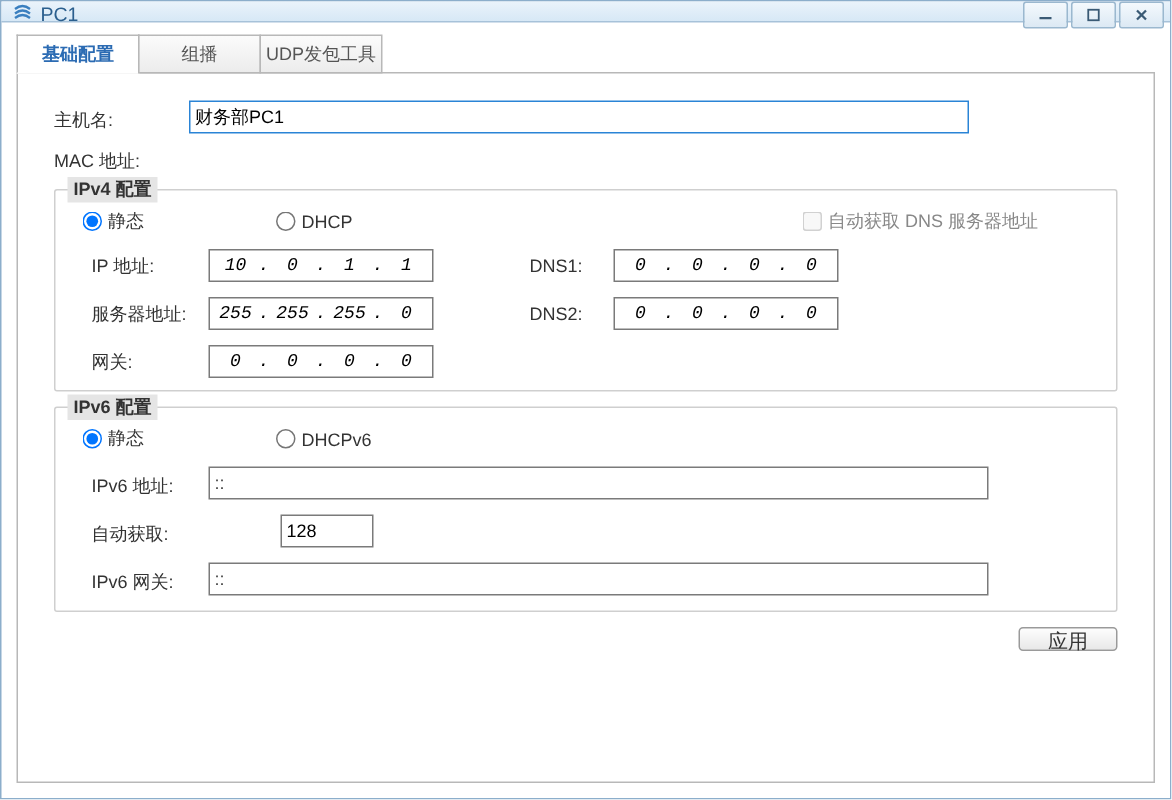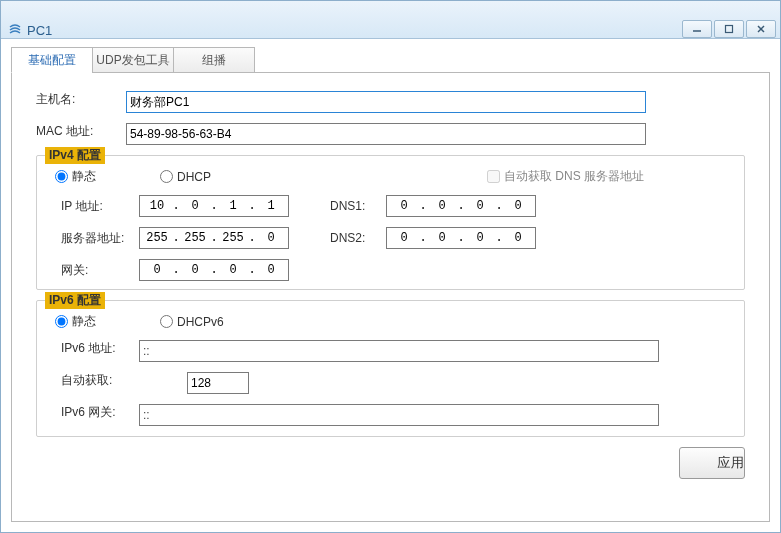--- a/index.html
+++ b/index.html
@@ -1,55 +1,55 @@
 <!DOCTYPE html>
 <html><head>
 <meta charset="utf-8">
 <style>
   * { box-sizing: border-box; margin: 0; padding: 0; }
   body { font-family: "Microsoft YaHei", Arial, sans-serif; font-size: 12px; background: #fff; }
   .window { width: 781px; height: 533px; border: 1px solid #8caecb; display: flex; flex-direction: column; }
-  .titlebar { height: 38px; background: linear-gradient(#eaf3fb,#d7e8f6); display: flex; align-items: flex-end; justify-content: space-between; border-bottom: 1px solid #a7c2d9; padding: 0 4px 0 6px; }
+  .titlebar { height: 14px; background: linear-gradient(#eaf3fb,#d7e8f6); display: flex; align-items: flex-start; justify-content: space-between; border-bottom: 1px solid #a7c2d9; padding: 0 4px 0 6px; }
   .titlebar-left { display: flex; align-items: center; gap: 4px; color: #2b5f8e; font-size: 13px; }
   .app-icon svg { display: block; }
   .titlebar-buttons { display: flex; gap: 2px; }
   .tb-btn { width: 30px; height: 18px; border: 1px solid #9bb8cf; background: linear-gradient(#f4f9fd,#dce9f4); display: flex; align-items: center; justify-content: center; color: #3a5a75; font-size: 12px; cursor: default; border-radius: 2px; }
   .content { flex: 1; padding: 8px 10px 10px 10px; display: flex; flex-direction: column; }
   .tabs { display: flex; height: 26px; position: relative; z-index: 2; }
   .tab { width: 82px; height: 26px; border: 1px solid #b8b8b8; background: linear-gradient(#fbfbfb,#ececec); display: flex; align-items: center; justify-content: center; color: #555; margin-right: -1px; cursor: default; }
-  .tab.active { background: #fff; border-bottom: 1px solid #fff; color: #2b6bb3; }
+  .tab.active { background: #fff; border-bottom: 1px solid #fff; color: #2b6bb3; font-weight: bold; }
   .panel { flex: 1; border: 1px solid #b8b8b8; margin-top: -1px; padding: 18px 24px 14px 24px; background: #fff; position: relative; }
 
-  .row { display: flex; align-items: flex-start; margin-bottom: 10px; }
+  .row { display: flex; align-items: flex-end; margin-bottom: 10px; }
   .lbl { width: 90px; color: #333; }
   .lbl.indent { margin-left: 12px; width: 78px; }
   .input-text { height: 22px; border: 1px solid #7a7a7a; padding: 0 3px; font-size: 12px; outline: none; }
   .input-host { width: 520px; border: 1px solid #2a84d6; }
   .input-mac { width: 520px; }
   .input-ipv6 { width: 520px; color: #444; }
   .input-prefix { width: 62px; margin-left: 48px; }
 
   .fieldset { border: 1px solid #cfcfcf; border-radius: 2px; margin-top: 10px; padding: 12px 12px 8px 12px; position: relative; }
-  .fieldset .legend { position: absolute; top: -9px; left: 8px; background: #eab308; padding: 0 4px; font-weight: bold; color: #333; }
-
-  .radio-row { display: flex; align-items: center; gap: 64px; margin-bottom: 10px; padding-left: 6px; }
+  .fieldset .legend { position: absolute; top: -9px; left: 8px; background: #e5e5e5; padding: 0 4px; font-weight: bold; color: #333; }
+
+  .radio-row { display: flex; align-items: center; gap: 88px; margin-bottom: 10px; padding-left: 6px; }
   .radio { display: flex; align-items: center; gap: 4px; color: #333; }
   .radio input { margin: 0; }
   .chk { display: flex; align-items: center; gap: 4px; color: #888; margin-left: 180px; padding-left: 32px; }
   .chk input { margin: 0; }
 
-  .ip-grid { display: flex; gap: 41px; }
+  .ip-grid { display: flex; gap: 64px; }
   .ip-col { display: flex; flex-direction: column; gap: 10px; }
   .ip-row { display: flex; align-items: center; }
   .ip-box { display: flex; align-items: center; justify-content: center; border: 1px solid #7a7a7a; height: 22px; width: 150px; font-family: "Courier New", monospace; letter-spacing: 0; }
-  .ip-box span { width: 28px; text-align: center; }
+  .ip-box span { width: 28px; text-align: center; font-style: italic; }
   .ip-box .dot { width: 10px; text-align: center; }
 
   .footer { display: flex; justify-content: flex-end; margin-top: 10px; }
-  .apply-btn { width: 66px; height: 32px; border: 1px solid #9a9a9a; background: linear-gradient(#fdfdfd,#e8e8e8); border-radius: 3px; color: #333; cursor: default; text-align: right; }
+  .apply-btn { width: 66px; height: 16px; border: 1px solid #9a9a9a; background: linear-gradient(#fdfdfd,#e8e8e8); border-radius: 3px; color: #333; cursor: default; }
 </style>
 </head>
 <body>
 
 <div class="window">
   <div class="titlebar">
     <div class="titlebar-left">
       <span class="app-icon">
         <svg width="16" height="16" viewBox="0 0 16 16">
             <path d="M3 5 Q8 1 13 5 M3 8 Q8 4 13 8 M3 11 Q8 7 13 11" stroke="#3a7fbf" stroke-width="1.5" fill="none"></path>
@@ -73,33 +73,32 @@
             <line x1="2" y1="2" x2="8" y2="8" stroke="#3a5a75" stroke-width="1.5"></line>
             <line x1="8" y1="2" x2="2" y2="8" stroke="#3a5a75" stroke-width="1.5"></line>
           </svg>
       </div>
     </div>
   </div>
 
   <div class="content">
     <div class="tabs">
       <div class="tab active">基础配置</div>
+      <div class="tab">组播</div>
       <div class="tab">UDP发包工具</div>
-      <div class="tab">组播</div>
     </div>
 
     <div class="panel">
 
       <div class="row">
         <div class="lbl">主机名:</div>
         <input class="input-text input-host" value="财务部PC1" style="">
       </div>
       <div class="row">
         <div class="lbl">MAC 地址:</div>
-        <input class="input-text input-mac" value="54-89-98-56-63-B4" style="">
       </div>
 
       <div class="fieldset">
         <div class="legend">IPv4 配置</div>
         <div class="radio-row">
           <label class="radio">
             <input type="radio" name="ipv4mode" checked="" style="">
             <span>静态</span>
           </label>
           <label class="radio">

